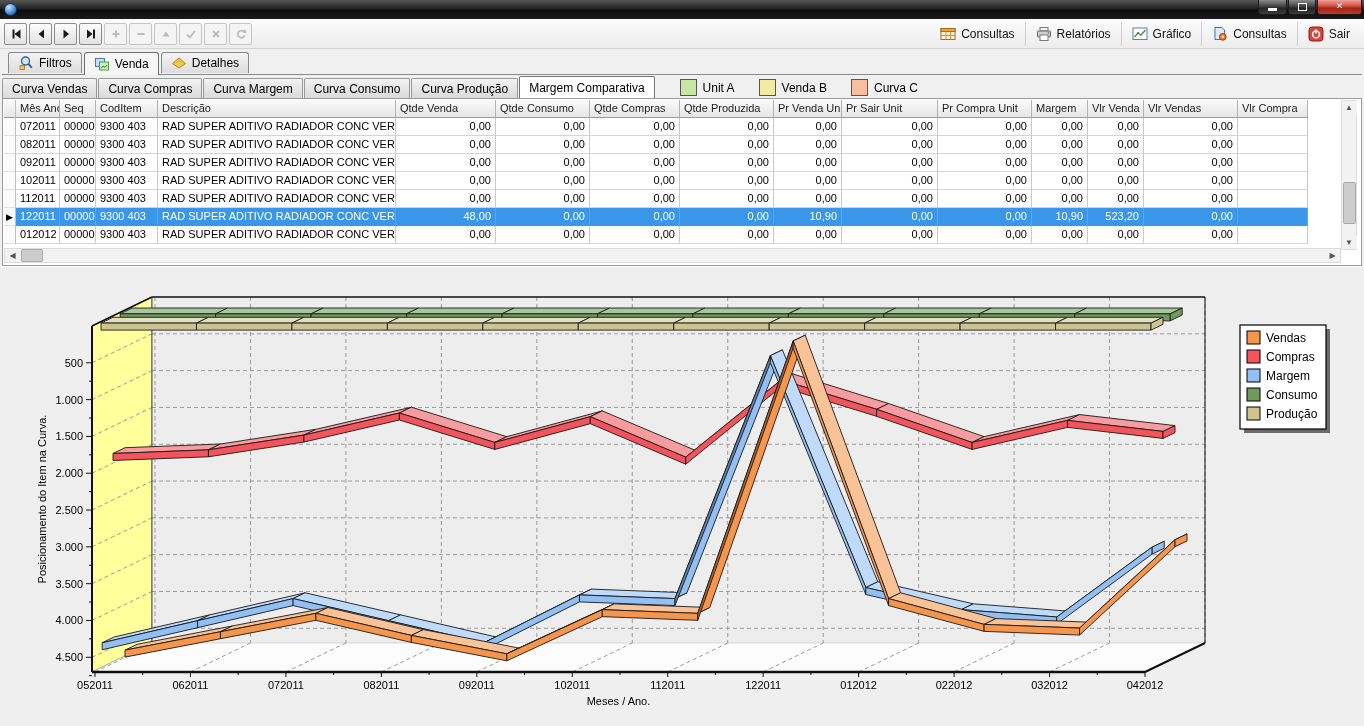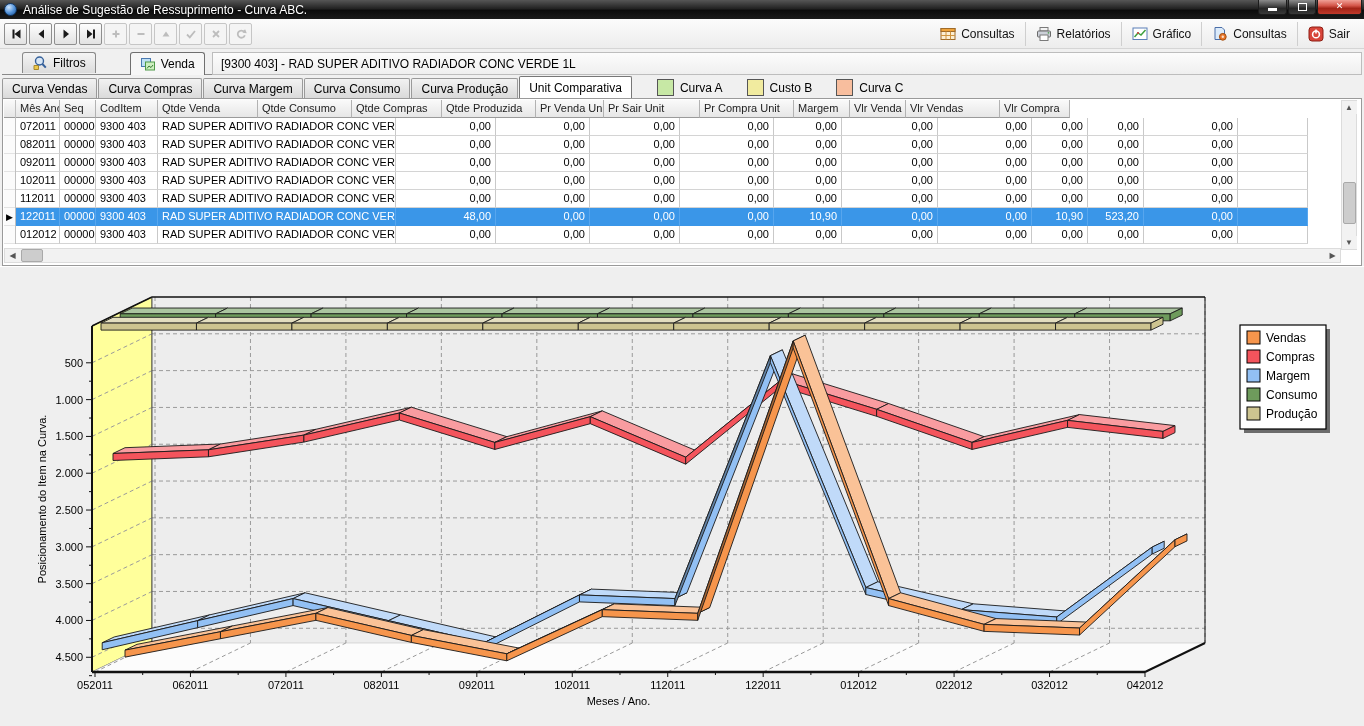--- a/index.html
+++ b/index.html
@@ -41,21 +41,21 @@
   }
   .navbtn.disabled { border-color:#c6c6c6; background:#f4f4f4; cursor:default; }
   .tb-actions { margin-left:auto; display:flex; align-items:center; height:100%; }
   .tb-action {
     display:flex; align-items:center; gap:5px; padding:0 10px; height:24px;
     border-left:1px solid #cfcfcf; cursor:pointer; font-size:12px; color:#111; white-space:nowrap;
   }
   .tb-action:first-child { border-left:none;justify-content:center; }
   
   .tabrow { position:absolute; left:2px; top:52px; width:1360px; height:23px; }
-  .tabs { position:absolute; left:20px; bottom:0; display:flex;gap:32px; }
+  .tabs { position:absolute; left:6px; bottom:0; display:flex; }
   .tab {
     height:21px; padding:0 9px; margin-right:2px; display:flex; align-items:center; gap:5px;
     border:1px solid #898989; border-bottom:none; border-radius:3px 3px 0 0;
     background:linear-gradient(#f4f4f4,#dcdcdc); font-size:12px; cursor:pointer; white-space:nowrap;
   }
   .tab.active { height:23px; background:#f6f6f6; border-color:#6f6f6f; position:relative; z-index:2; }
   .item-header {
     position:absolute; left:210px; top:0; right:0; height:23px;
     border:1px solid #bdbdbd; background:linear-gradient(#fcfcfc,#efefef);
     display:flex; align-items:center; padding-left:8px; font-size:12px; color:#000;
@@ -115,21 +115,20 @@
     border-top:1px solid #ffffff; border-bottom:1px solid #d0d0d0; }
   
   .chart-panel { position:absolute; left:0; top:268px; width:1364px; height:458px; background:#efefef; }
   svg text { font-family:"Liberation Sans", sans-serif; }
 </style>
 </head>
 <body>
 
 <div class="titlebar">
   <span class="app-icon"></span>
-  <span class="titlebar-text">Análise de Sugestão de Ressuprimento - Curva ABC.</span>
   <div class="winbtns">
     <div class="winbtn min"><span class="mingl"></span></div>
     <div class="winbtn max"><span class="maxgl"></span></div>
     <div class="winbtn close">✕</div>
   </div>
 </div>
 
 <div class="toolbar">
   <div class="navbar" id="navbar">
       <div class="navbtn">
@@ -248,51 +247,48 @@
         <span>Venda</span>
       </div>
       <div class="tab">
         <svg width="16" height="16" viewBox="0 0 16 16">
           <path d="M1.5 8.5L8 3l6.5 5.5L8 13z" fill="#f2ce46" stroke="#a8882a"></path>
           <path d="M4.5 8.3L8 5.4l3.5 2.9" stroke="#d8b435" fill="none"></path>
         </svg>
         <span>Detalhes</span>
       </div>
     </div>
-  <div class="item-header">
-    <span>[9300 403] - RAD SUPER ADITIVO RADIADOR CONC VERDE 1L</span>
-  </div>
 </div>
 
 <div class="subtabrow" id="subtabs">
     <div class="subtab">
       <span>Curva Vendas</span>
     </div>
     <div class="subtab">
       <span>Curva Compras</span>
     </div>
     <div class="subtab">
       <span>Curva Margem</span>
     </div>
     <div class="subtab">
       <span>Curva Consumo</span>
     </div>
     <div class="subtab">
       <span>Curva Produção</span>
     </div>
     <div class="subtab active">
-      <span>Unit Comparativa</span>
+      <span>Margem Comparativa</span>
     </div>
     <div class="curve-class">
       <span class="curve-swatch" style="background: rgb(199, 232, 165);"></span>
-      <span>Curva A</span>
+      <span>Unit A</span>
     </div>
     <div class="curve-class">
       <span class="curve-swatch" style="background: rgb(241, 235, 159);"></span>
-      <span>Custo B</span>
+      <span>Venda B</span>
     </div>
     <div class="curve-class">
       <span class="curve-swatch" style="background: rgb(248, 190, 158);"></span>
       <span>Curva C</span>
     </div>
   </div>
 
 <div class="grid-outer">
   <div class="gutter-col" id="gutter">
       <div class="gut head"></div>
@@ -302,20 +298,21 @@
       <div class="gut"></div>
       <div class="gut"></div>
       <div class="gut">▶</div>
       <div class="gut"></div>
     </div>
   <div class="grid" id="grid">
       <div class="grow ghead">
         <div class="gcell" style="width: 44px;">Mês Ano</div>
         <div class="gcell" style="width: 36px;">Seq</div>
         <div class="gcell" style="width: 62px;">CodItem</div>
+        <div class="gcell" style="width: 238px;">Descrição</div>
         <div class="gcell" style="width: 100px;">Qtde Venda</div>
         <div class="gcell" style="width: 94px;">Qtde Consumo</div>
         <div class="gcell" style="width: 90px;">Qtde Compras</div>
         <div class="gcell" style="width: 94px;">Qtde Produzida</div>
         <div class="gcell" style="width: 68px;">Pr Venda Unit</div>
         <div class="gcell" style="width: 96px;">Pr Sair Unit</div>
         <div class="gcell" style="width: 94px;">Pr Compra Unit</div>
         <div class="gcell" style="width: 56px;">Margem</div>
         <div class="gcell" style="width: 56px;">Vlr Venda</div>
         <div class="gcell" style="width: 94px;">Vlr Vendas</div>

